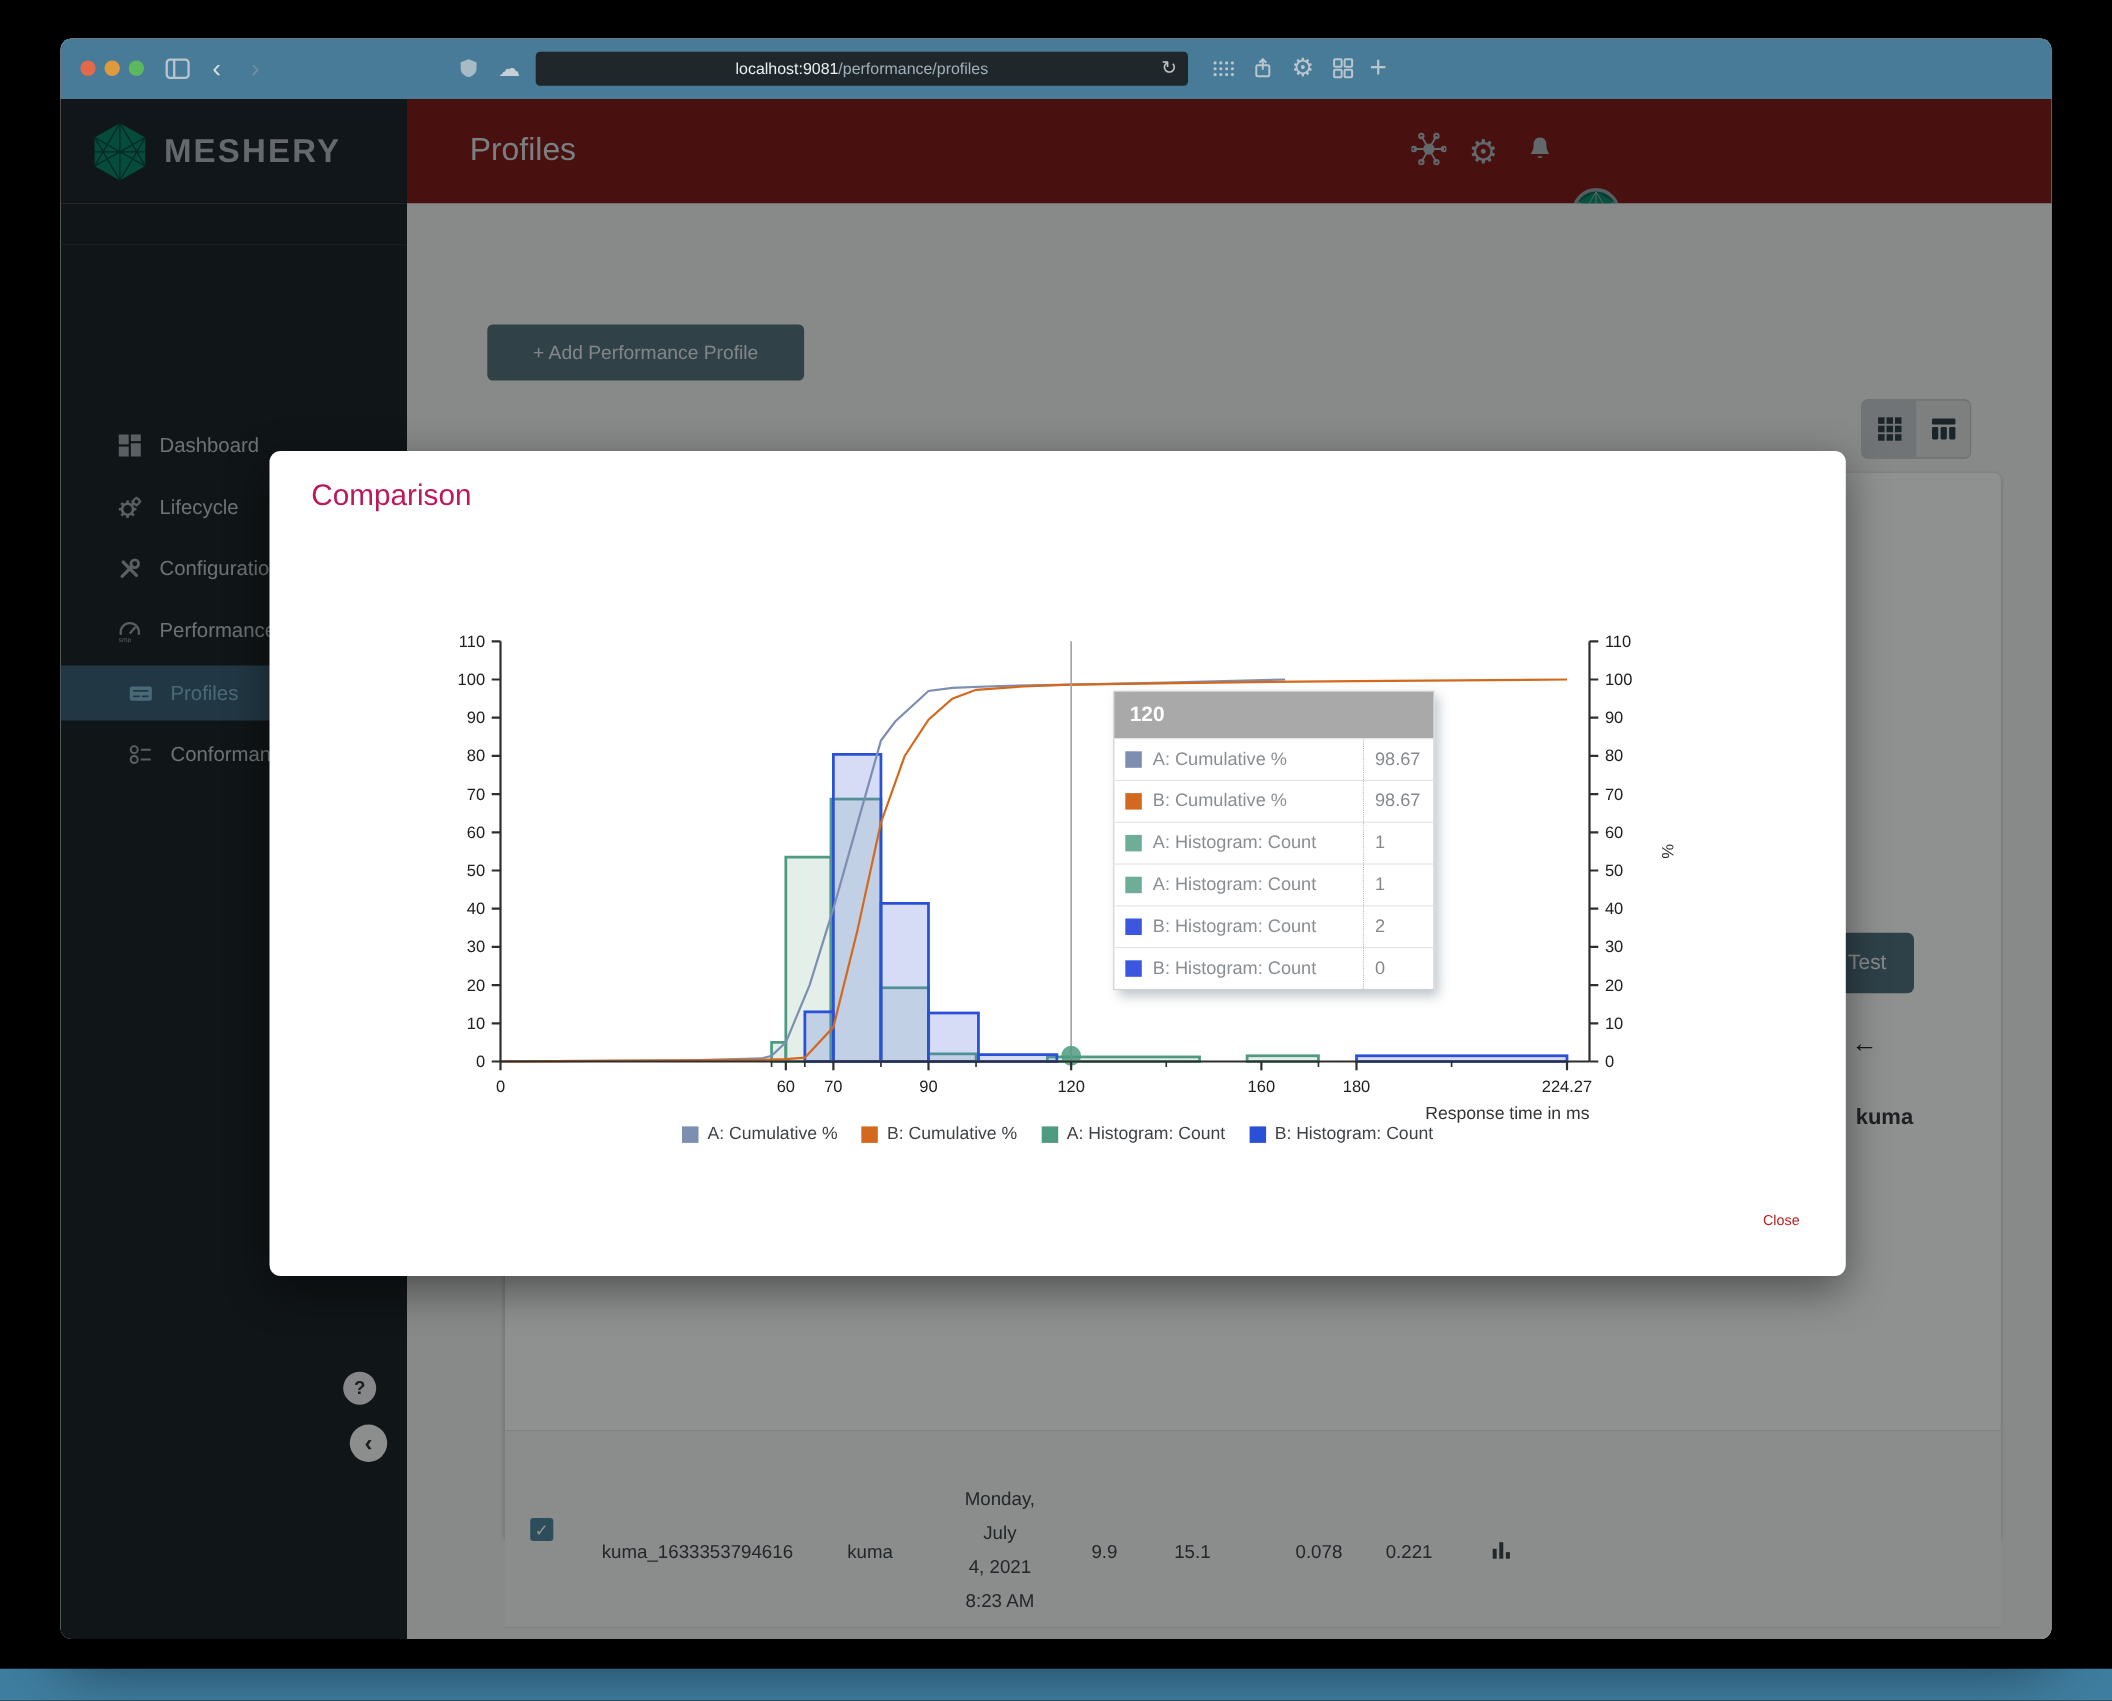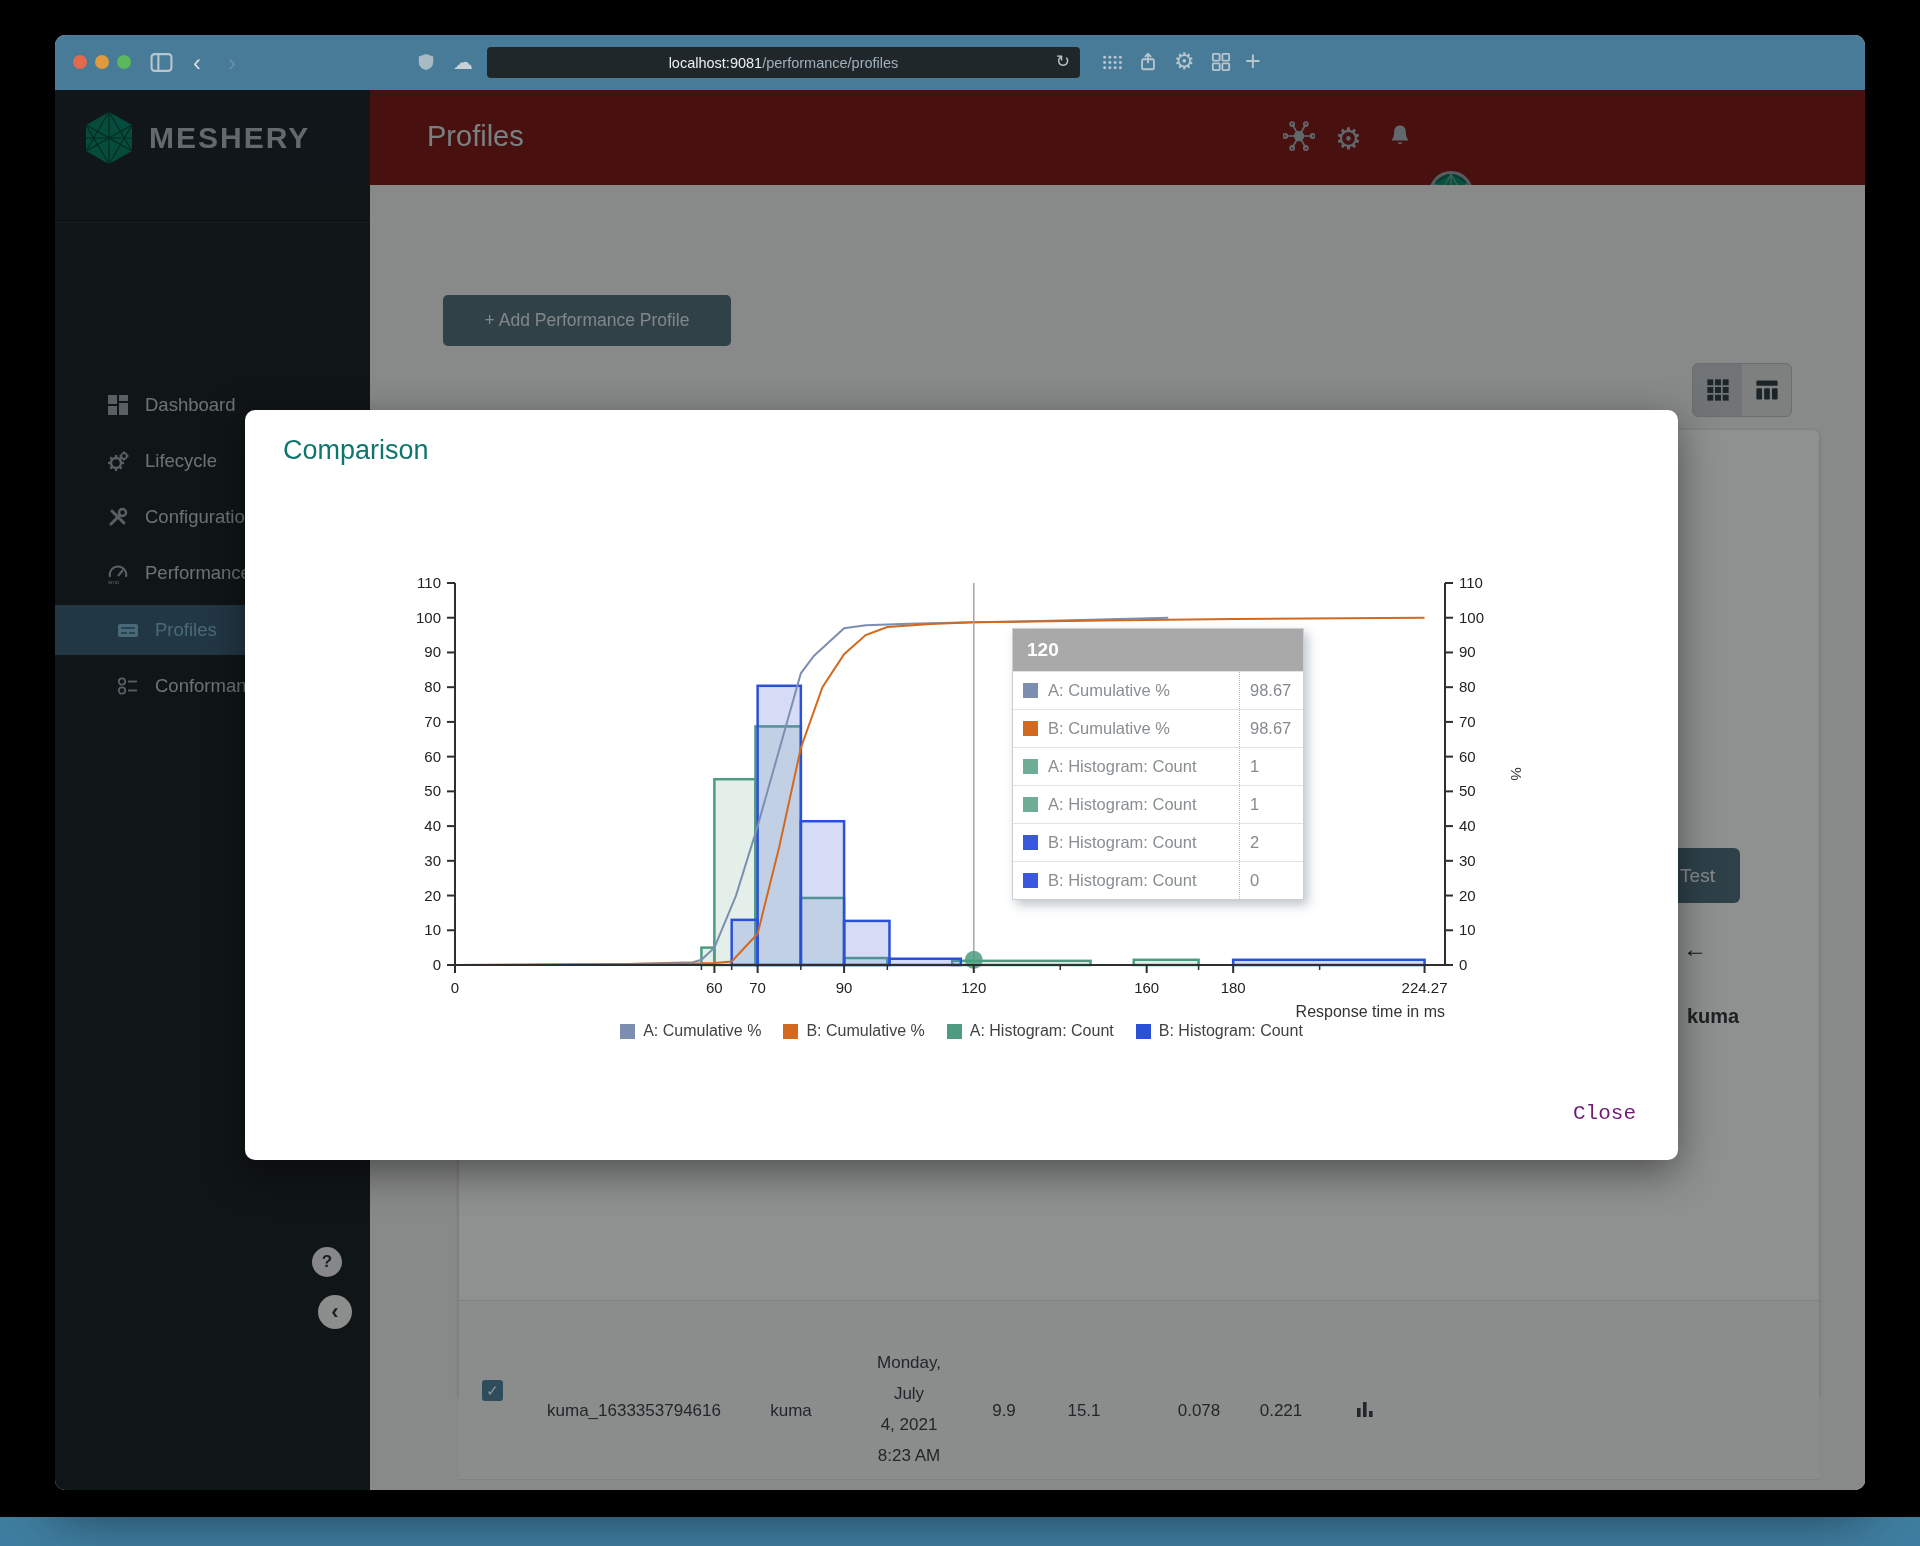--- a/index.html
+++ b/index.html
@@ -47,33 +47,33 @@
   .cell { position:absolute; color:#3c4449; font-size:17px; text-align:center;margin-top:20px; }
   #row-checkbox { position:absolute; left:23px; top:79px; width:21px; height:21px; background:#4e86a0; border-radius:3px; color:#fff; font-size:15px; display:flex; align-items:center; justify-content:center; }
   #date-cell { line-height:31px; }
   #pagination { position:absolute; left:0; top:1045px; width:1360px; height:70px; color:#474c4f; font-size:16.5px; }
   #pagination .pg { position:absolute; top:14px; }
   .chev { font-size:26px; color:#8a8f92; line-height:20px; }
 
   
   #backdrop { position:absolute; left:0; top:55px; width:1810px; height:1400px; background:rgba(0,0,0,0.42); z-index:10; }
   #modal { position:absolute; left:190px; top:375px; width:1433px; height:750px; background:#fff; border-radius:10px; box-shadow:0 12px 40px rgba(0,0,0,.45); z-index:20; }
-  #modal-title { position:absolute; left:38px; top:25px; font-size:27px; font-weight:500; color:#0f766e; }
+  #modal-title { position:absolute; left:38px; top:25px; font-size:27px; font-weight:500; color:#be185d; }
   #chart-wrap { position:absolute; left:160px; top:160px; width:1160px; height:460px; }
   svg text { font-family:"Liberation Sans", sans-serif; }
   #chart-legend { position:absolute; left:0; top:612px; width:1433px; display:flex; justify-content:center; gap:22px; }
   .leg-item { display:flex; align-items:center; gap:8px; font-size:16px; color:#3f4346; }
   .leg-sw { width:15px; height:15px; display:inline-block; }
   #tooltip { position:absolute; left:767px; top:218px; width:292px; background:#fff; border:1px solid #cfcfcf; box-shadow:4px 5px 10px rgba(70,90,110,.35); font-size:16.5px; }
   #tooltip-header { height:42px; background:#a9a9a9; color:#fff; font-weight:bold; font-size:19px; display:flex; align-items:center; padding-left:14px; }
   .tt-row { height:38px; display:flex; align-items:center; border-top:1px solid #e2e2e2; }
   .tt-sw { width:15px; height:15px; margin:0 10px 0 10px; flex:none; }
   .tt-label { flex:1; color:#898e92; }
   .tt-val { width:64px; border-left:1px dotted #bbb; padding-left:10px; color:#85898d; align-self:stretch; display:flex; align-items:center; }
-  #close-btn { position:absolute; right:42px; top:692px; background:none; border:none; color:#701a75; font-size:21px; font-weight:500; font-family:Liberation Mono, monospace; }
+  #close-btn { position:absolute; right:42px; top:692px; background:none; border:none; color:#b91c1c; font-size:13px; font-weight:500; font-family:Liberation Sans, sans-serif; }
 </style>
 </head>
 <body>
 
 <div id="desktop-strip"></div>
 
 <div id="window">
 
   <div id="chrome">
     <span class="tl" style="left: 18px; background: rgb(227, 105, 76);"></span>

